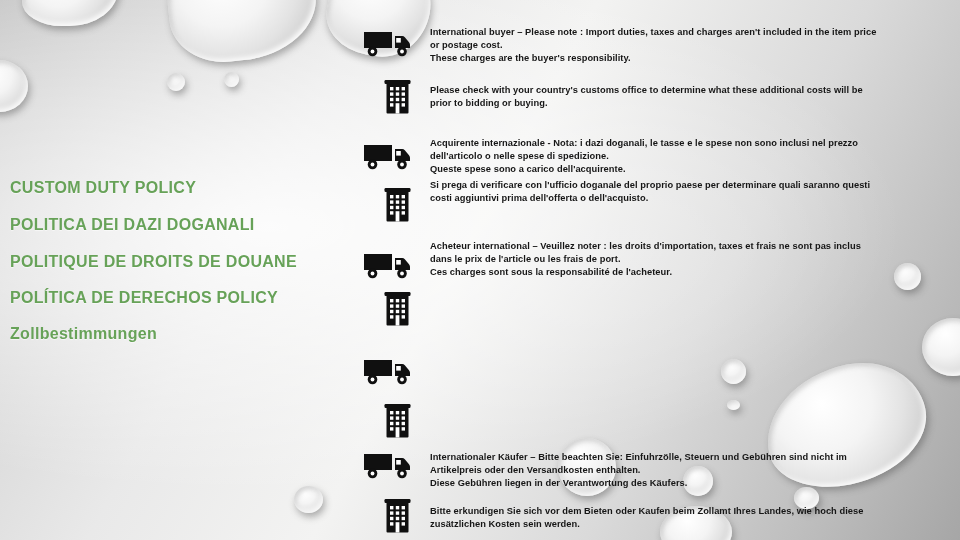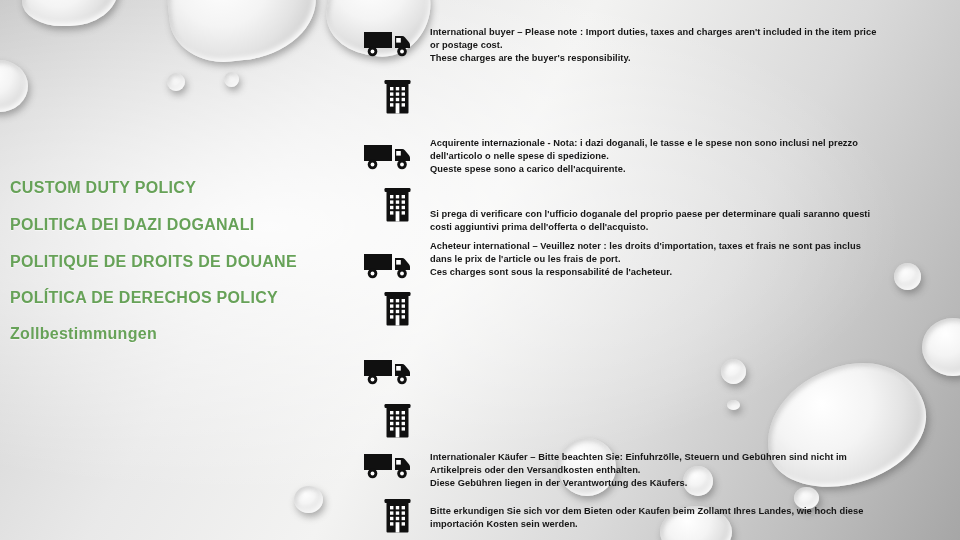--- a/index.html
+++ b/index.html
@@ -96,35 +96,37 @@
       </svg>
     </div>
   <div class="para" style="top:26px">International buyer – Please note : Import duties, taxes and charges aren't included in the item price
 or postage cost.
 These charges are the buyer's responsibility.</div>
   <div class="icon" style="left:384px;top:80px">
       <svg width="27" height="34" viewBox="0 0 27 34">
         <use href="#building"></use>
       </svg>
     </div>
+  <div class="para" style="top:84px">Please check with your country's customs office to determine what these additional costs will be
+prior to bidding or buying.</div>
 
   <div class="icon" style="left:364px;top:143px">
       <svg width="47" height="27" viewBox="0 0 47 27">
         <use href="#truck"></use>
       </svg>
     </div>
   <div class="para" style="top:137px">Acquirente internazionale - Nota: i dazi doganali, le tasse e le spese non sono inclusi nel prezzo
 dell'articolo o nelle spese di spedizione.
 Queste spese sono a carico dell'acquirente.</div>
   <div class="icon" style="left:384px;top:188px">
       <svg width="27" height="34" viewBox="0 0 27 34">
         <use href="#building"></use>
       </svg>
     </div>
-  <div class="para" style="top:208px">Si prega di verificare con l'ufficio doganale del proprio paese per determinare quali saranno questi
+  <div class="para" style="top:179px">Si prega di verificare con l'ufficio doganale del proprio paese per determinare quali saranno questi
 costi aggiuntivi prima dell'offerta o dell'acquisto.</div>
 
   <div class="icon" style="left:364px;top:252px">
       <svg width="47" height="27" viewBox="0 0 47 27">
         <use href="#truck"></use>
       </svg>
     </div>
   <div class="para" style="top:240px">Acheteur international – Veuillez noter : les droits d'importation, taxes et frais ne sont pas inclus
 dans le prix de l'article ou les frais de port.
 Ces charges sont sous la responsabilité de l'acheteur.</div>
@@ -152,15 +154,15 @@
     </div>
   <div class="para" style="top:451px">Internationaler Käufer – Bitte beachten Sie: Einfuhrzölle, Steuern und Gebühren sind nicht im
 Artikelpreis oder den Versandkosten enthalten.
 Diese Gebühren liegen in der Verantwortung des Käufers.</div>
   <div class="icon" style="left:384px;top:499px">
       <svg width="27" height="34" viewBox="0 0 27 34">
         <use href="#building"></use>
       </svg>
     </div>
   <div class="para" style="top:505px">Bitte erkundigen Sie sich vor dem Bieten oder Kaufen beim Zollamt Ihres Landes, wie hoch diese
-importación Kosten sein werden.</div>
+zusätzlichen Kosten sein werden.</div>
 
 </div>
 
 </body></html>

